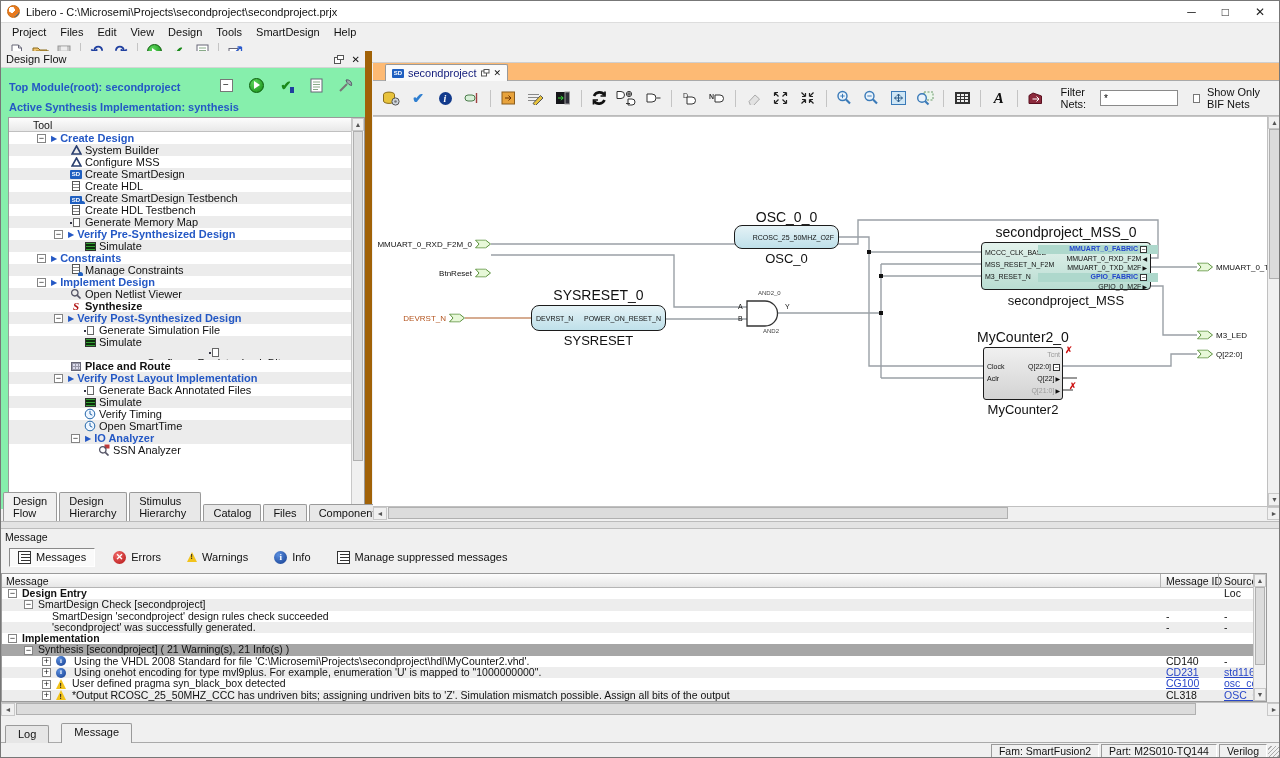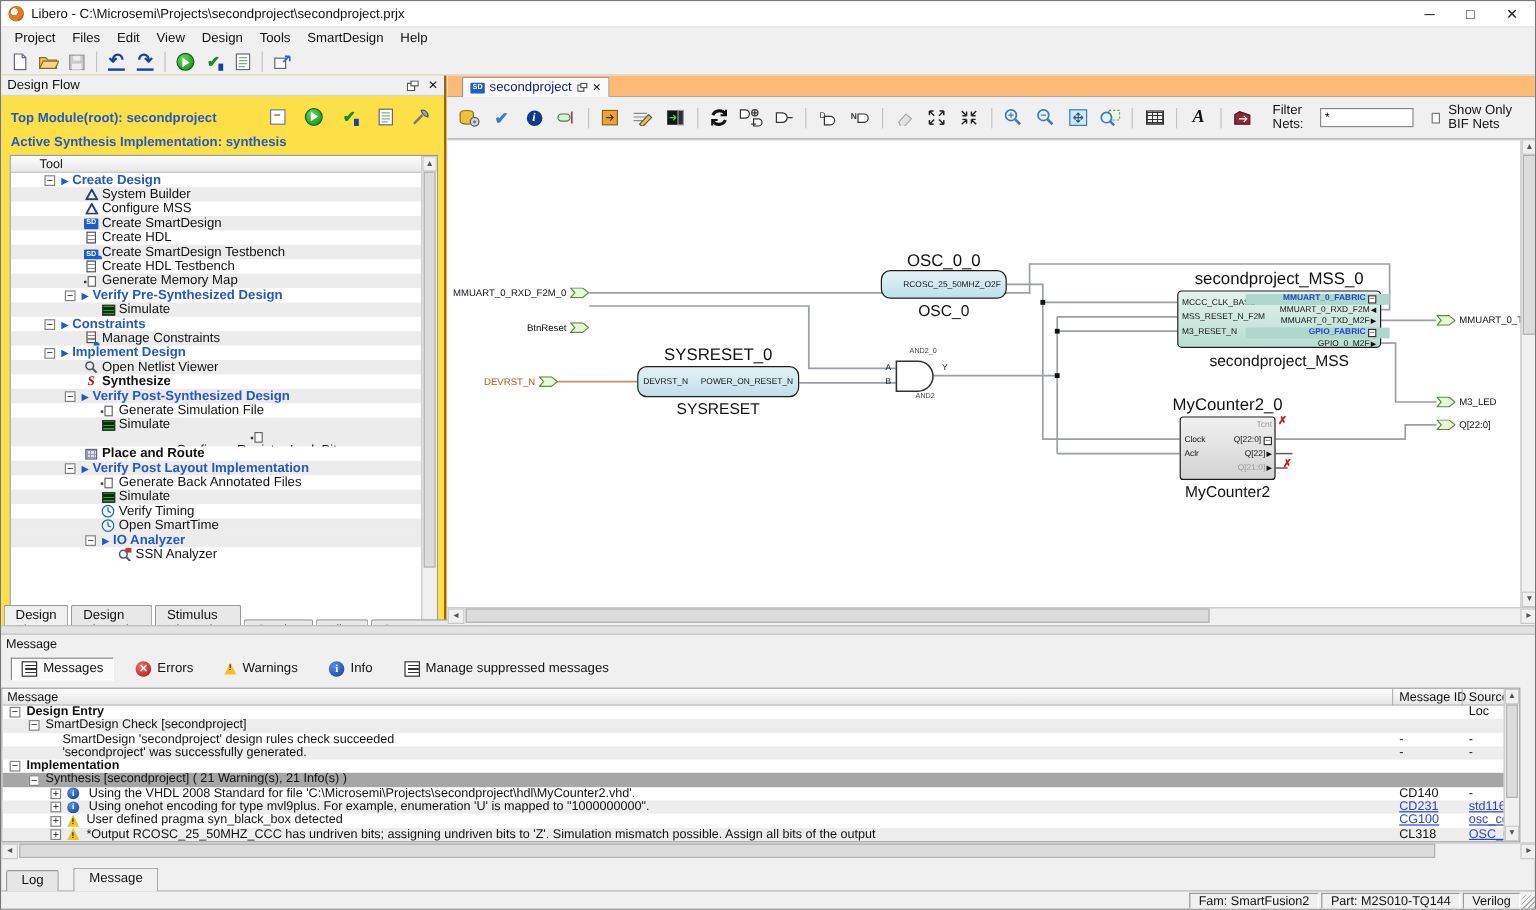--- a/index.html
+++ b/index.html
@@ -27,21 +27,21 @@
   .run-circle{width:15px;height:15px;border-radius:50%;background:radial-gradient(circle at 35% 30%,#5fd75f,#128a12);display:inline-flex;align-items:center;justify-content:center;border:1px solid #0a5c0a}
   .run-tri{width:0;height:0;border-left:6px solid #fff;border-top:4px solid transparent;border-bottom:4px solid transparent;margin-left:2px}
   .ok-check{color:#1a8a1a;font-weight:bold;font-size:13px;position:relative}
   .ok-check::after{content:"";position:absolute;right:-3px;bottom:0;width:4px;height:6px;background:#1f3f9f}
   .ic-infoc{width:13px;height:13px;border-radius:50%;background:#123a8c;color:#fff;font-family:"Liberation Serif",serif;font-style:italic;font-weight:bold;font-size:10px;display:inline-flex;align-items:center;justify-content:center}
   .ic-grid{width:15px;height:12px;background:
     repeating-linear-gradient(90deg,#333 0 1px,transparent 1px 4px),
     repeating-linear-gradient(0deg,#333 0 1px,transparent 1px 3px);border:1px solid #333}
   .xbox-lg{width:13px;height:13px;border:1px solid #777;background:#fff;display:inline-flex;align-items:center;justify-content:center;font-size:10px;line-height:10px}
   
-  .left-panel{position:absolute;left:0;top:62px;width:371px;height:458px;background:#fde047;border-right:2px solid #a16207}
+  .left-panel{position:absolute;left:0;top:50px;width:371px;height:458px;background:#86efac;border-right:7px solid #a16207}
   .panel-header{position:absolute;left:0;top:0;width:100%;height:17px;display:flex;align-items:center;
                 padding:0 5px;border-bottom:1px solid #d5d5d5;background:#f0f0f0}
   .panel-header .ph-icons{margin-left:auto;display:flex;gap:8px;align-items:center}
   .blue-label{color:#2458c5;font-weight:bold}
   .flow-toolbar{position:absolute;right:8px;top:24px;display:flex;gap:8px;align-items:center}
   .tree-box{position:absolute;left:7px;top:66px;width:357px;height:431px;background:#fff;border:1px solid #9a9a9a;overflow:hidden}
   .tree-header{height:14px;background:linear-gradient(#fdfdfd,#e8e8e8);border-bottom:1px solid #c0c0c0;padding:0 6px 0 24px;font-size:10.5px;display:flex;align-items:center}
   .tree-row{height:12px;display:flex;align-items:center;white-space:nowrap;overflow:hidden}
   .tree-row.stripe{background:#ececec}
   .xbox{width:9px;height:9px;border:1px solid #848484;background:#fff;font-size:9px;line-height:7px;text-align:center;display:inline-block;flex:none}

